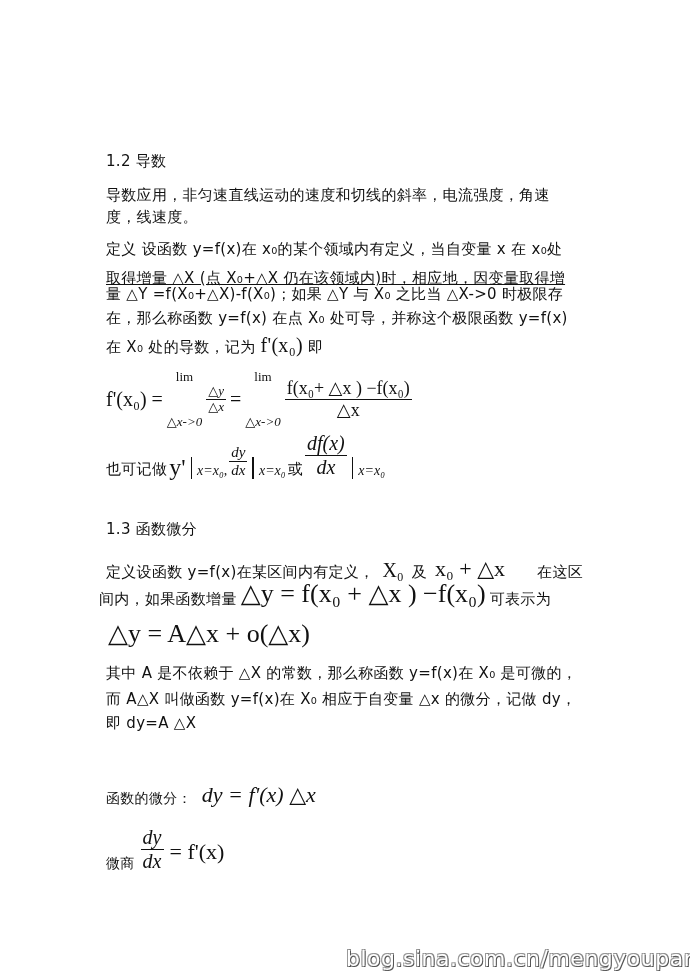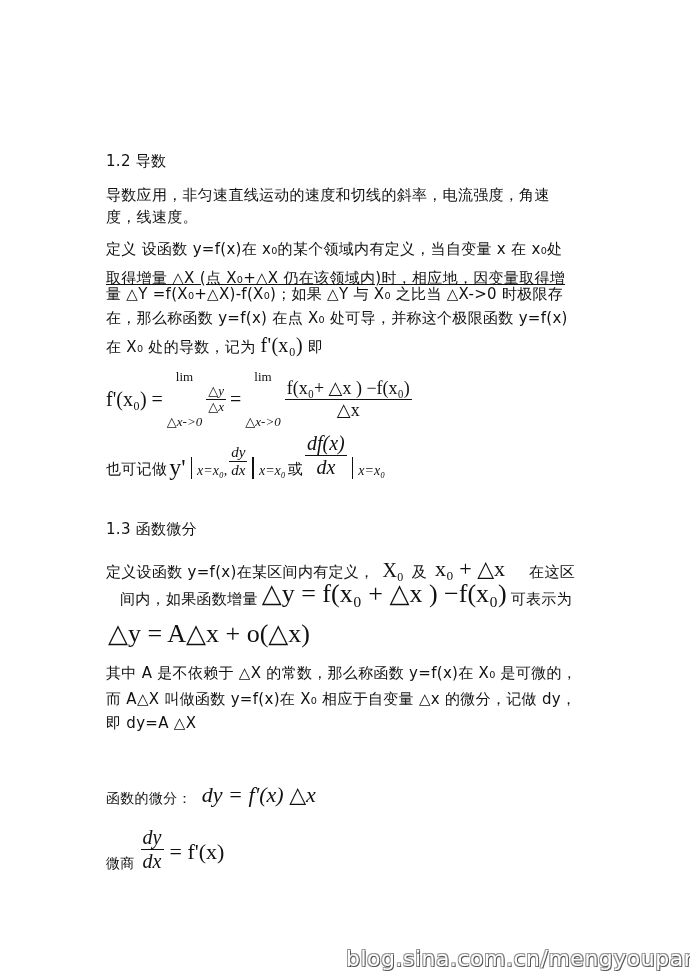--- a/index.html
+++ b/index.html
@@ -81,24 +81,24 @@
     <span class="math it tiny">x=x₀</span>
   </div>
 
   <div class="abs cn" style="left:106px;top:520px;">1.3 函数微分</div>
 
   <div class="abs" style="left:106px;top:556px;display:flex;align-items:flex-end;gap:8px;">
     <span class="cn">定义设函数 y=f(x)在某区间内有定义，</span>
     <span class="math" style="font-size:20px;">X₀</span>
     <span class="cn">及</span>
     <span class="math" style="font-size:22px;">x₀ + △x</span>
-    <span class="cn" style="margin-left:16px;">在这区</span>
+    <span class="cn" style="margin-left:24px;">在这区</span>
   </div>
 
-  <div class="abs" style="left:120px;top:580px;display:flex;align-items:flex-end;gap:4px;text-align:right;">
+  <div class="abs" style="left:99px;top:580px;display:flex;align-items:flex-end;gap:4px;text-align:right;">
     <span class="cn">间内，如果函数增量</span>
     <span class="math" style="font-size:26px;line-height:1.1;">△y = f(x₀ + △x ) −f(x₀)</span>
     <span class="cn">可表示为</span>
   </div>
 
   <div class="abs math" style="left:108px;top:618px;font-size:26px;">△y = A△x + o(△x)</div>
 
   <div class="abs cn" style="left:106px;top:664px;">其中 A 是不依赖于 △X 的常数，那么称函数 y=f(x)在 X₀ 是可微的，</div>
   <div class="abs cn" style="left:106px;top:690px;">而 A△X 叫做函数 y=f(x)在 X₀ 相应于自变量 △x 的微分，记做 dy，</div>
   <div class="abs cn" style="left:106px;top:714px;">即 dy=A △X</div>

